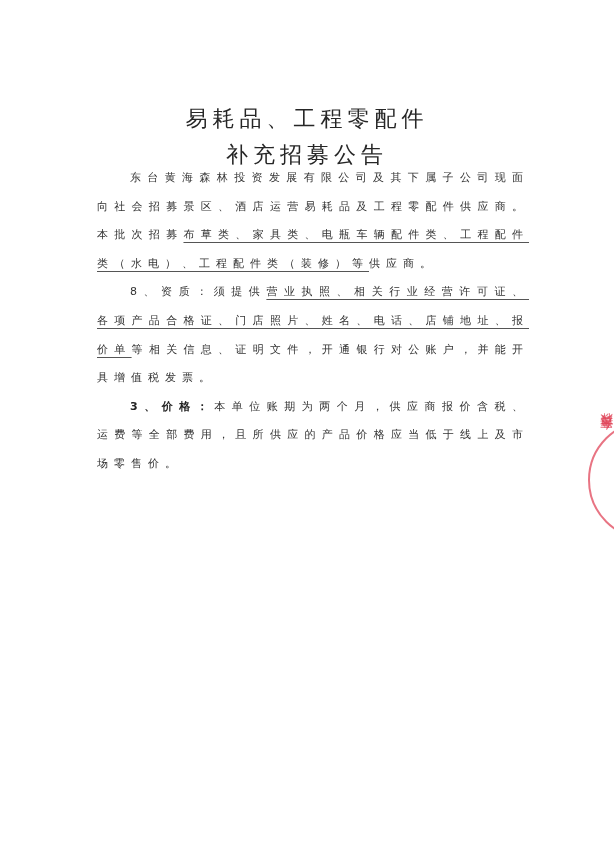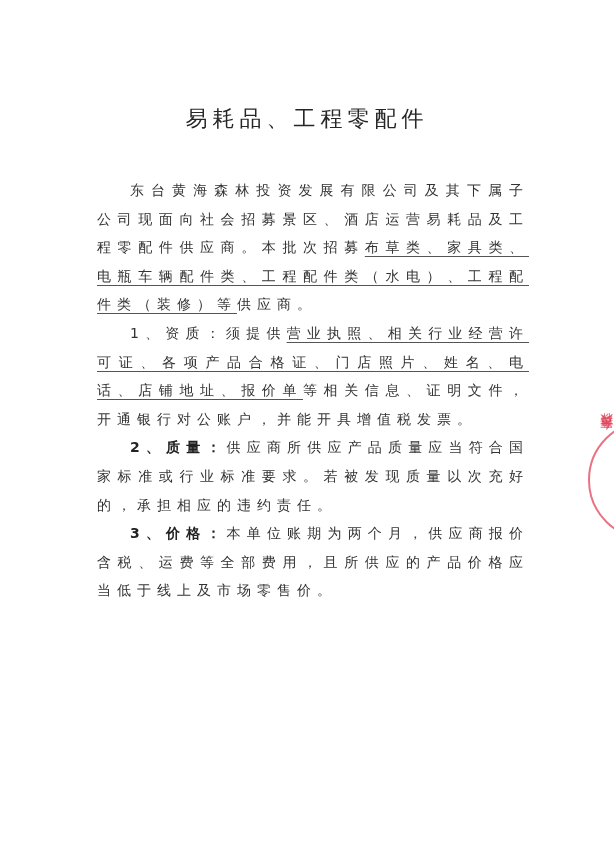--- a/index.html
+++ b/index.html
@@ -33,23 +33,23 @@
     color: #262626;
     font-family: "DejaVu Sans", "Liberation Sans", sans-serif;
     font-weight: normal;
   }
   .title.l1 { top: 104px; }
   .title.l2 { top: 140px; }
 
   .body {
     position: absolute;
     left: 97px;
-    top: 176px;
+    top: 164px;
     width: 432px;
-    font-size: 14px;
+    font-size: 11px;
     line-height: 28.6px;
     letter-spacing: 6px;
     color: #333333;
     text-align: justify;
     font-family: "DejaVu Sans", "Liberation Sans", sans-serif;
   }
   .para {
     margin: 0;
     text-indent: 33px;
   }
@@ -90,29 +90,29 @@
     font-family: "DejaVu Sans", "Liberation Sans", sans-serif;
     transform: rotate(180deg);
   }
 </style>
 </head>
 <body>
 
 <div class="page">
 
   <div class="title l1">易耗品、工程零配件</div>
+  <div class="title l2">补充招募公告</div>
 
   <div class="body">
 
     <p class="para"><span>东台黄海森林投资发展有限公司及其下属子公司现面向社会招募景区、酒店运营易耗品及工程零配件供应商。本批次招募</span><span class="u">布草类、家具类、电瓶车辆配件类、工程配件类（水电）、工程配件类（装修）等</span><span>供应商。</span></p>
 
 
-    <p class="para"><span>1、资质：</span><span>须提供</span><span class="u">营业执照、相关行业经营许可证、各项产品合格证、门店照片、姓名、电话、店铺地址、报价单</span><span>等相关信息、证明文件，开通银行对公账户，并能开具增值税发票。</span></p>
+    <p class="para"><span>8、资质：</span><span>须提供</span><span class="u">营业执照、相关行业经营许可证、各项产品合格证、门店照片、姓名、电话、店铺地址、报价单</span><span>等相关信息、证明文件，开通银行对公账户，并能开具增值税发票。</span></p>
 
-    <p class="para"><span class="b">2、质量：</span><span>供应商所供应产品质量应当符合国家标准或行业标准要求。若被发现质量以次充好的，承担相应的违约责任。</span></p>
 
     <p class="para"><span class="b">3、价格：</span><span>本单位账期为两个月，供应商报价含税、运费等全部费用，且所供应的产品价格应当低于线上及市场零售价。</span></p>
 
 
   </div>
 
   <div class="stamp">
     <span class="stamp-text">东台黄海森</span>
   </div>
 

